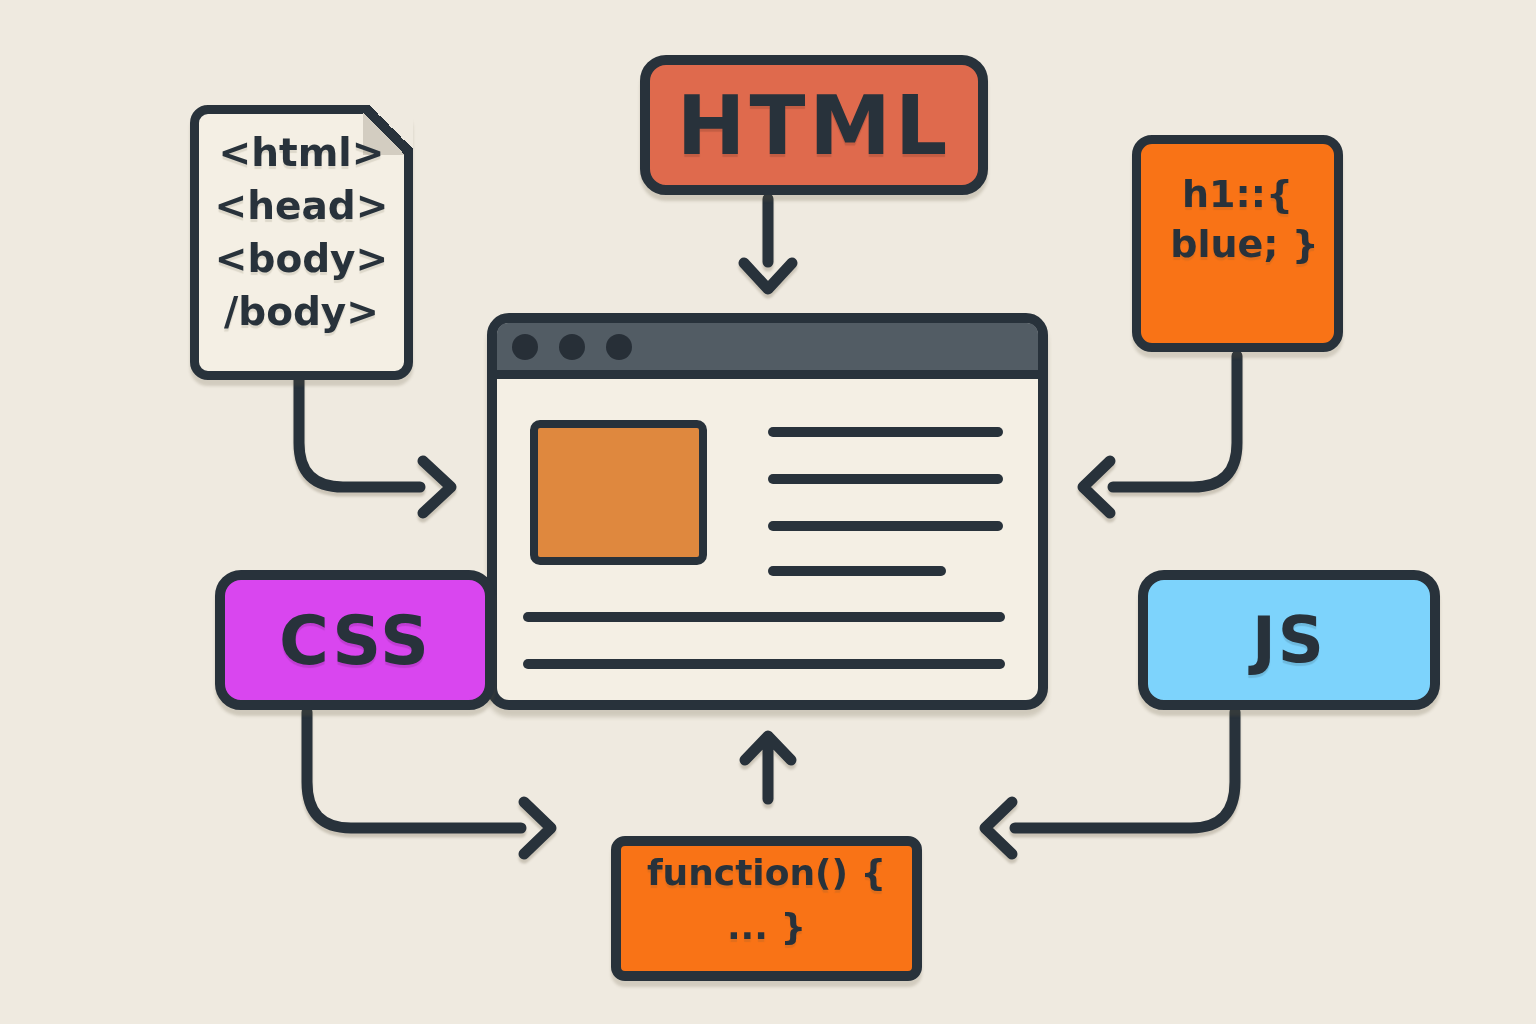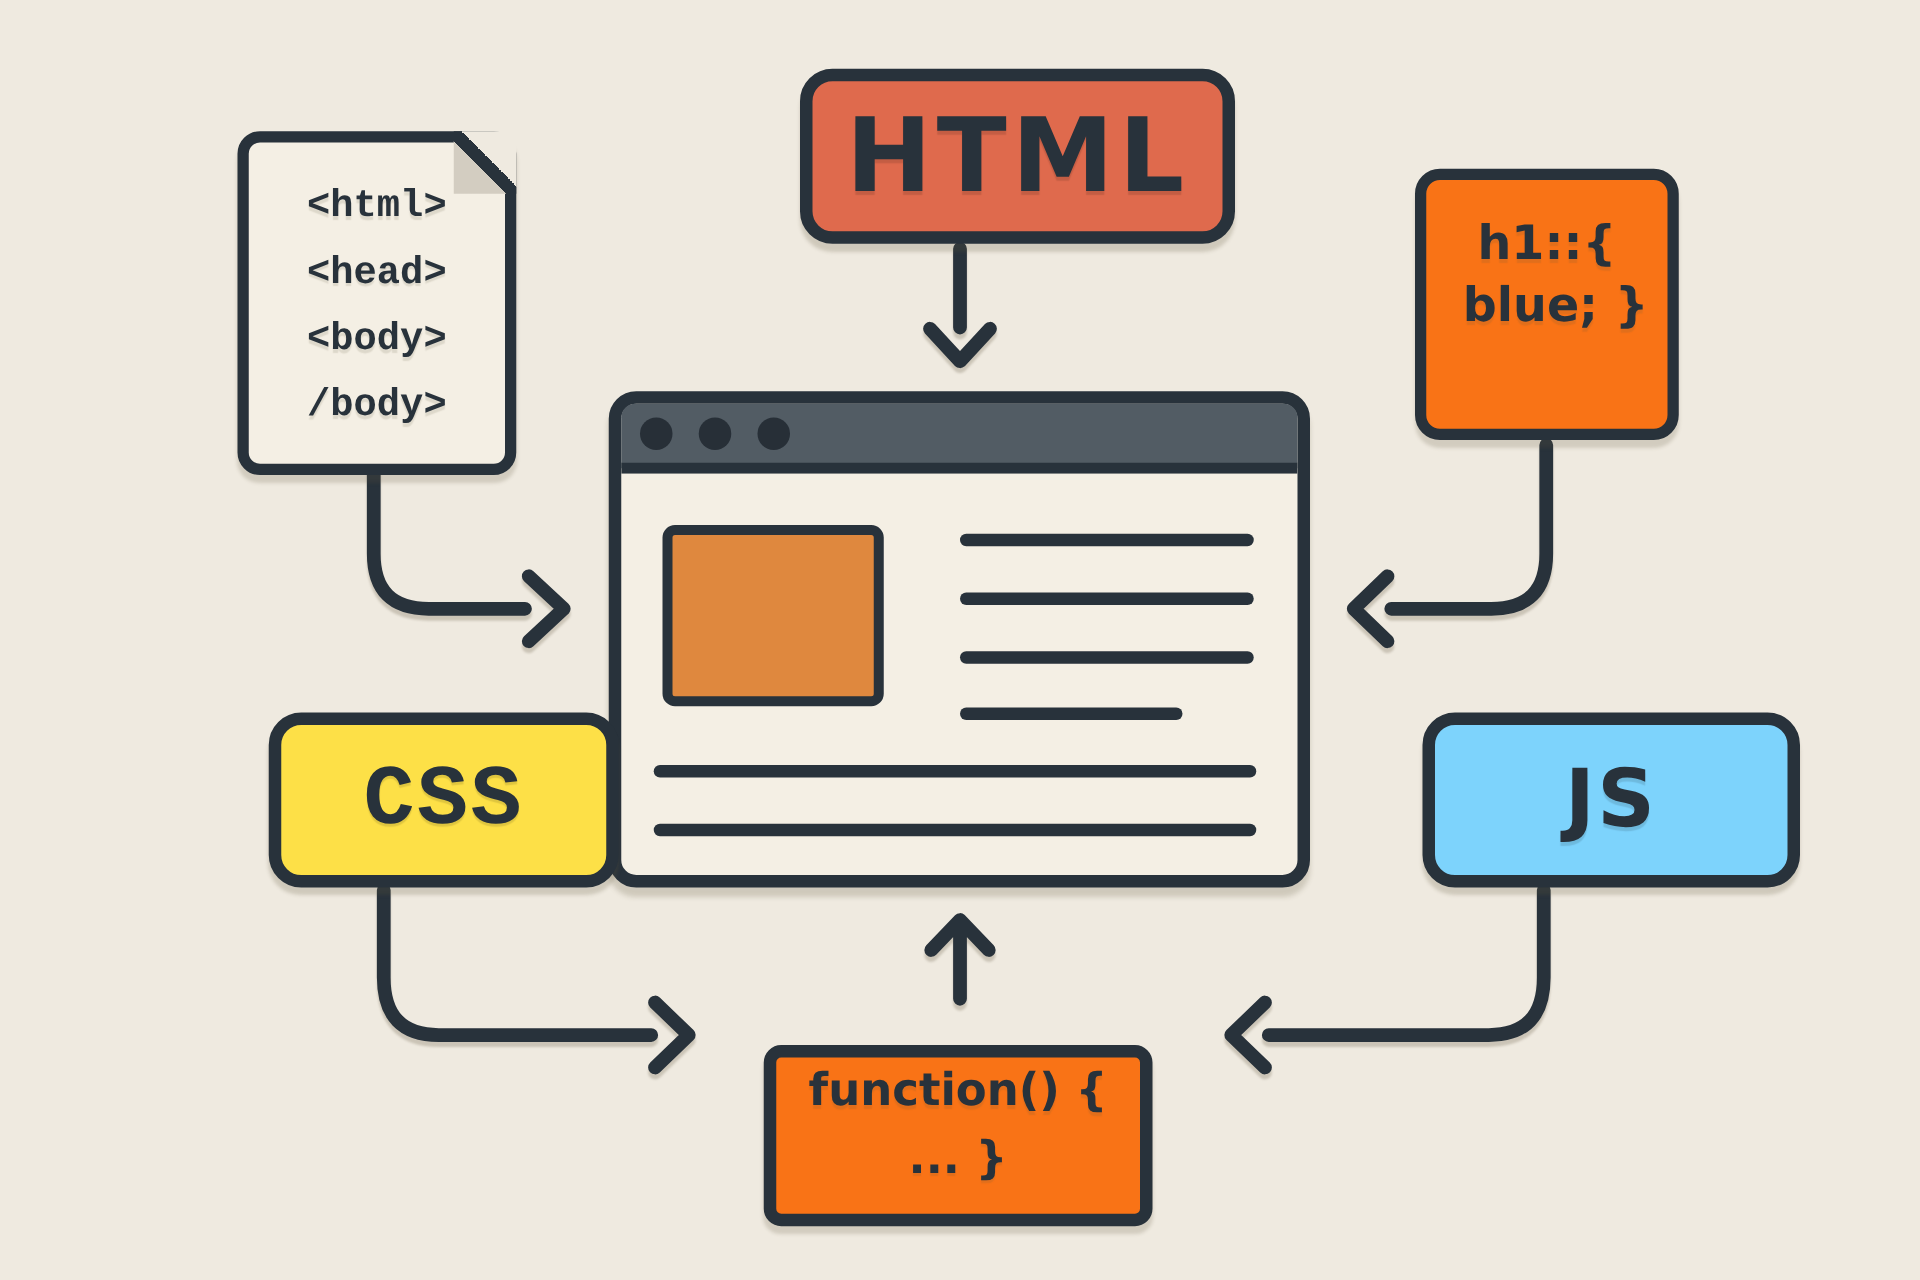--- a/index.html
+++ b/index.html
@@ -26,24 +26,23 @@
     box-shadow: 0 6px 3px rgba(95,85,60,.20);
   }
   .doc-fold {
     position: absolute; top: -9px; right: -9px; width: 50px; height: 50px;
     background: linear-gradient(to bottom left,
       #EFEAE0 0%, #EFEAE0 44%,
       #28323B 44%, #28323B 58%,
       #D3CDC1 58%, #D3CDC1 100%);
   }
   .doc-lines {
-    position: absolute; inset: 0; padding-top: 25px;
-    text-align: center; font-size: 31px; line-height: 53px;
+    position: absolute; inset: 0; padding-top: 12px;
+    text-align: center; font-size: 39px; line-height: 53px;
     text-shadow: 0 3px 1px rgba(95,85,60,.15);
-    font-family: Liberation Mono, monospace;
   }
 
   
   .badge {
     border: 10px solid #28323B; border-radius: 26px;
     display: flex; align-items: center; justify-content: center;
     box-shadow: 0 6px 3px rgba(95,85,60,.22);
     text-shadow: 0 3px 1px rgba(0,0,0,.12);
     margin-left: 48px;
   }
@@ -139,21 +138,21 @@
     </div>
     <div class="hero" style="background-color: rgb(223, 136, 62);"></div>
     <div class="bline r1"></div>
     <div class="bline r2"></div>
     <div class="bline r3"></div>
     <div class="bline r4"></div>
     <div class="bline b1"></div>
     <div class="bline b2"></div>
   </div>
 
-  <div class="badge badge-css" style="background-color: #fde047; font-family: Liberation Mono, monospace;">
+  <div class="badge badge-css" style="background-color: #d946ef;">
     <span>CSS</span>
   </div>
 
   <div class="badge badge-js" style="background-color: #7dd3fc; align-items: center;">
     <span>JS</span>
   </div>
 
   <div class="card snippet-card function-card">
     <div>function() {</div>
     <div>... }</div>

